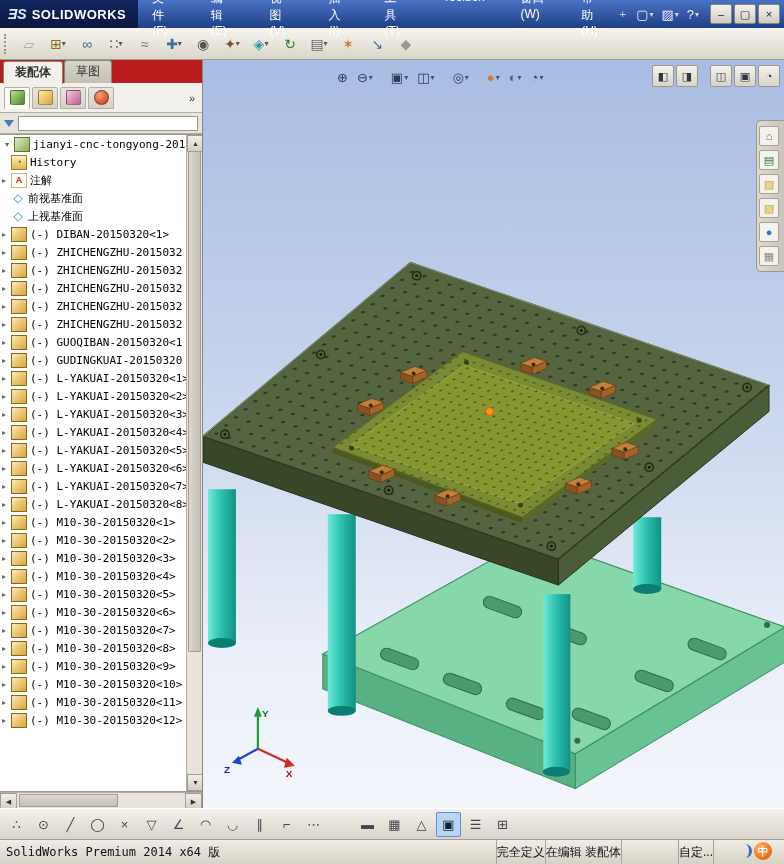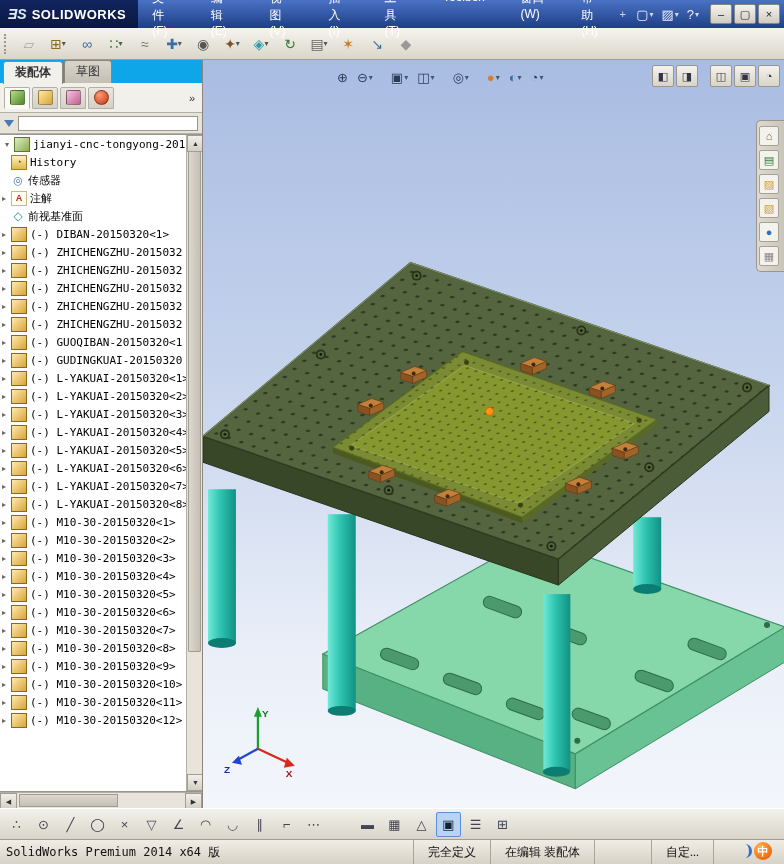--- a/index.html
+++ b/index.html
@@ -35,21 +35,21 @@
   .tbi.disabled{opacity:.38;}
   .tbi .dd{font-size:8px;color:#555;margin-left:0px;}
 
   
   .main{flex:1 1 auto;display:flex;min-height:0;}
 
   
   .left-panel{width:202px;flex:0 0 202px;background:#ece9e2;border-right:1px solid #8a867c;
               display:flex;flex-direction:column;}
   .ptabs{height:21px;flex:0 0 21px;display:flex;align-items:flex-end;padding:2px 3px 0;gap:1px;
-         background:#0ea5e9;}
+         background:#b91c1c;}
   .ptab{padding:2px 11px 3px;font-size:12px;border:1px solid #8a867c;border-bottom:none;
         border-radius:3px 3px 0 0;background:linear-gradient(#d9d5cb,#c3bfb5);color:#333;}
   .ptab.active{background:#f2f0ea;font-weight:bold;position:relative;top:1px;}
   .mgr{height:25px;flex:0 0 25px;display:flex;align-items:center;gap:2px;padding:2px 4px;
        background:#f2f0ea;border-bottom:1px solid #b3afa4;}
   .mtab{width:24px;height:20px;display:flex;align-items:center;justify-content:center;
         border:1px solid #b3afa4;border-radius:2px 2px 0 0;background:linear-gradient(#e9e6de,#d5d1c6);}
   .mtab.active{background:#fbfaf6;border-bottom-color:#fbfaf6;}
   .mticon{width:13px;height:13px;border-radius:2px;border:1px solid rgba(0,0,0,.35);}
   .mt1{background:linear-gradient(135deg,#bcdc8a,#4c8a2a);}
@@ -119,21 +119,21 @@
              border-top:1px solid #fff;display:flex;align-items:center;padding:0 4px;gap:2px;}
   .bbi{width:23px;height:23px;display:flex;align-items:center;justify-content:center;
        border:1px solid transparent;border-radius:2px;font-size:13px;color:#445;}
   .bbi.active{background:#b9d3f2;border-color:#5c8fd6;color:#123;}
 
   
   .statusbar{height:24px;flex:0 0 24px;background:linear-gradient(#f0ede6,#d6d2c6);
              border-top:1px solid #a29d92;display:flex;align-items:center;padding:0 0 0 6px;
              position:relative;font-size:12px;color:#111;}
   .sb-left{font-family:"DejaVu Sans Mono","Liberation Mono",monospace;font-size:12px;}
-  .sb-seg{border-left:1px solid #a9a49a;height:100%;display:flex;align-items:center;padding:0 14px;font-family:Liberation Serif, serif;}
+  .sb-seg{border-left:1px solid #a9a49a;height:100%;display:flex;align-items:center;padding:0 0;}
   .sb-seg.first{margin-left:auto;}
   .sb-fill{border-left:1px solid #a9a49a;height:100%;width:56px;}
   .wm{position:absolute;right:12px;top:2px;display:flex;align-items:center;gap:2px;}
   .wm .ball{width:18px;height:18px;border-radius:50%;background:radial-gradient(circle at 35% 30%,#ffb25e,#f07010 65%,#c94e00);
             color:#fff;font-size:11px;font-weight:bold;display:flex;align-items:center;justify-content:center;}
   .wm .swoosh{width:10px;height:14px;border-right:3px solid #2f6fd0;border-radius:0 8px 8px 0;}
 </style>
 </head>
 <body>
 
@@ -296,38 +296,38 @@
               <span class="ticon assembly"></span>
               <span class="tlabel">jianyi-cnc-tongyong-201503</span>
             </div>
 
             <div class="trow lvl1">
               <span class="arrow"></span>
               <span class="ticon history"></span>
               <span class="tlabel">History</span>
             </div>
 
-            <div class="trow lvl1">
-              <span class="arrow"></span>
-              <span class="ticon sensors"></span>
-              <span class="tlabel">传感器</span>
-            </div>
 
             <div class="trow lvl1">
               <span class="arrow">▸</span>
               <span class="ticon ann"></span>
               <span class="tlabel">注解</span>
             </div>
 
             <div class="trow lvl1">
               <span class="arrow"></span>
               <span class="ticon plane"></span>
               <span class="tlabel">前视基准面</span>
             </div>
 
+            <div class="trow lvl1">
+              <span class="arrow"></span>
+              <span class="ticon plane"></span>
+              <span class="tlabel">上视基准面</span>
+            </div>
 
 
 
             <div class="trow lvl1">
               <span class="arrow">▸</span>
               <span class="ticon comp"></span>
               <span class="tlabel">(-) DIBAN-20150320&lt;1&gt;</span>
             </div>
 
             <div class="trow lvl1">

